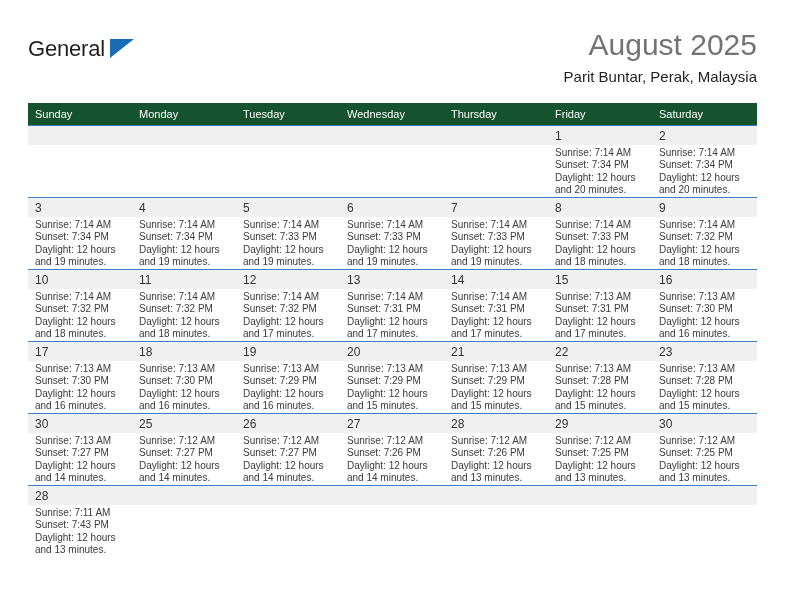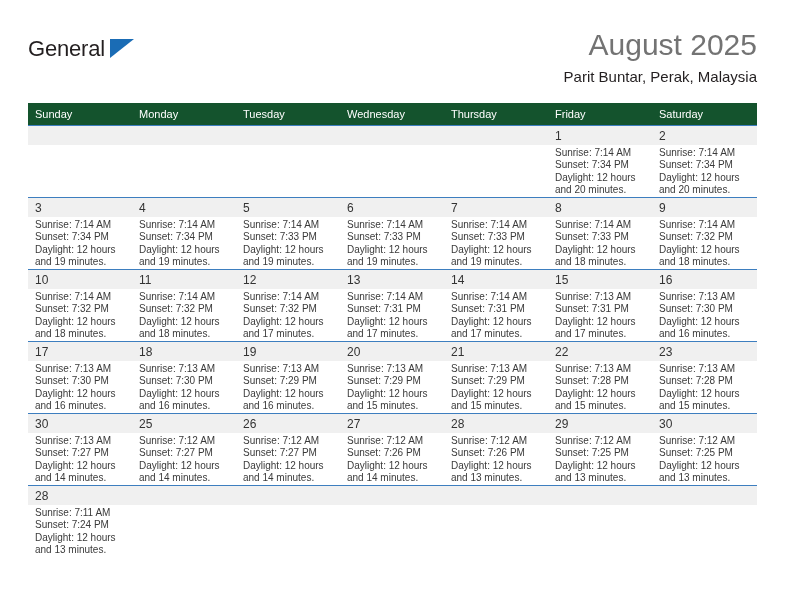--- a/index.html
+++ b/index.html
@@ -469,21 +469,21 @@
               <span>Daylight: 12 hours</span>
               <span>and 13 minutes.</span>
             </span>
           </td>
         </tr>
         <tr class="week-row">
           <td>
             <span class="daynum">28</span>
             <span class="detail">
               <span>Sunrise: 7:11 AM</span>
-              <span>Sunset: 7:24 PM</span>
+              <span>Sunset: 7:43 PM</span>
               <span>Daylight: 12 hours</span>
               <span>and 13 minutes.</span>
             </span>
           </td>
           <td>
             <span class="daynum empty">&nbsp;</span>
             <span class="detail"></span>
           </td>
           <td>
             <span class="daynum empty">&nbsp;</span>

